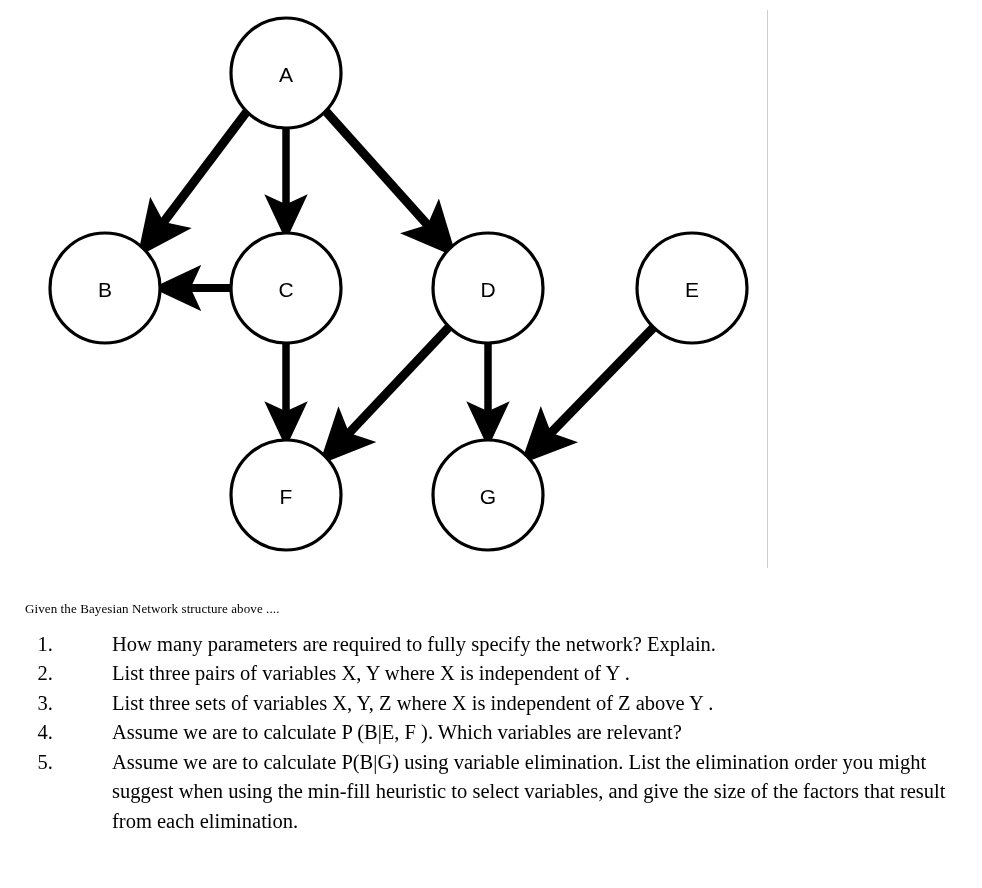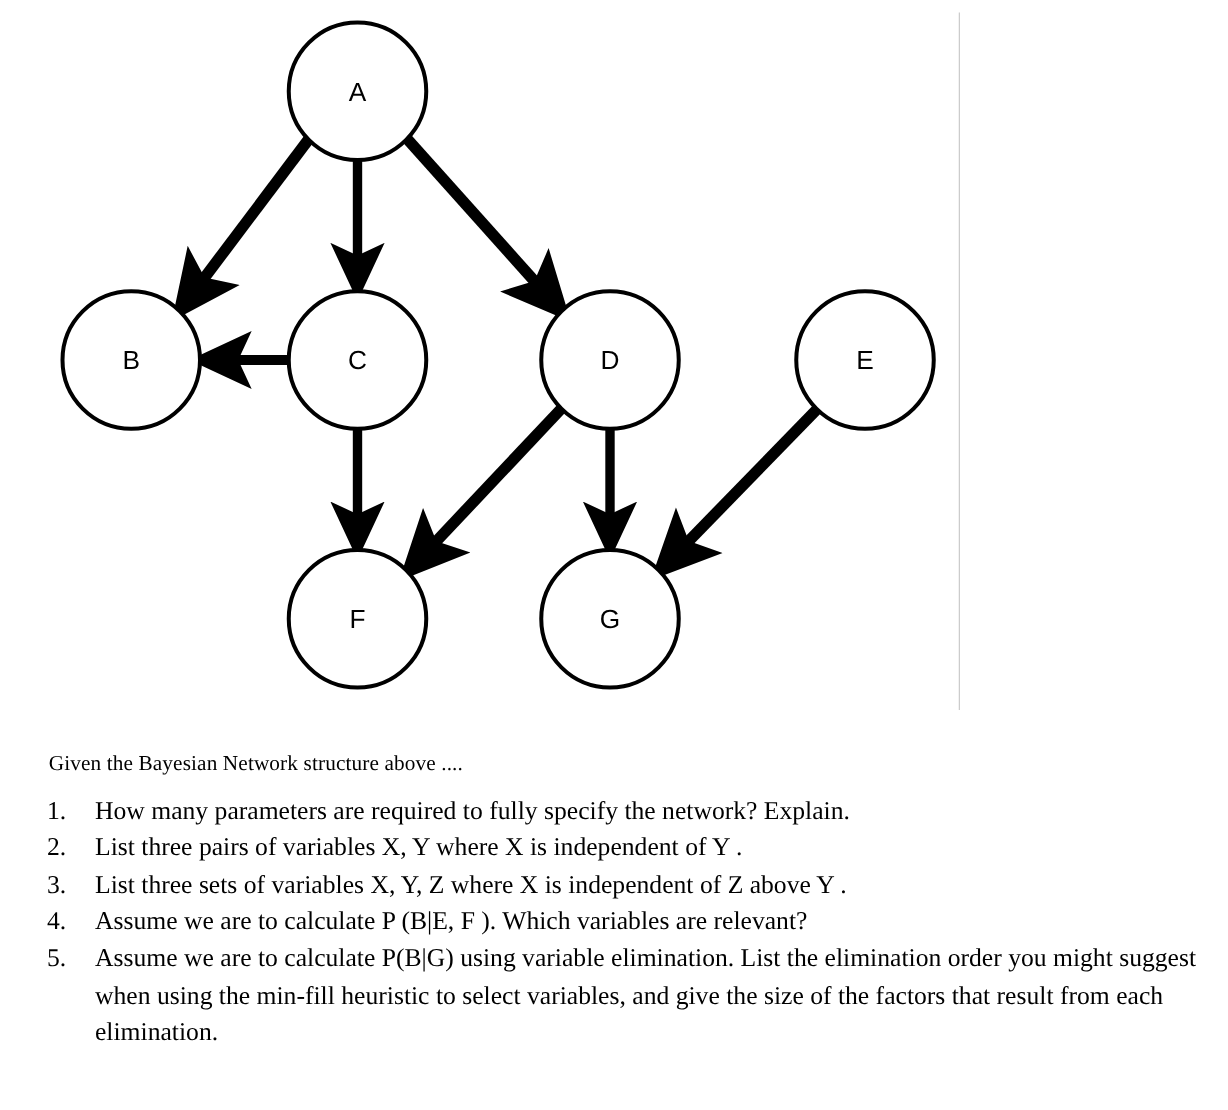--- a/index.html
+++ b/index.html
@@ -57,39 +57,40 @@
   }
 
   
   #prose {
     position: absolute;
     left: 0;
     top: 580px;
     width: 982px;
   }
   #intro {
-    font-size: 17px;
+    font-size: 13px;
     line-height: 1.35;
-    margin: 20px 0 0 39px;
+    margin: 20px 0 0 25px;
     letter-spacing: 0.1px;
   }
   #question-list {
     margin: 12px 0 0 0;
     padding: 0 0 0 58px;
     list-style: decimal;
     font-size: 20.5px;
     line-height: 1.44;
   }
   #question-list li {
     padding-left: 18px;
     margin: 0 0 0 0;
   }
   #question-list li .q-text {
     display: block;
     max-width: 910px;
+    margin-left: 36px;
   }
   #question-list li:last-child .q-text {
     max-width: 895px;
   }
 </style>
 </head>
 <body>
 
 <div id="page">
 

